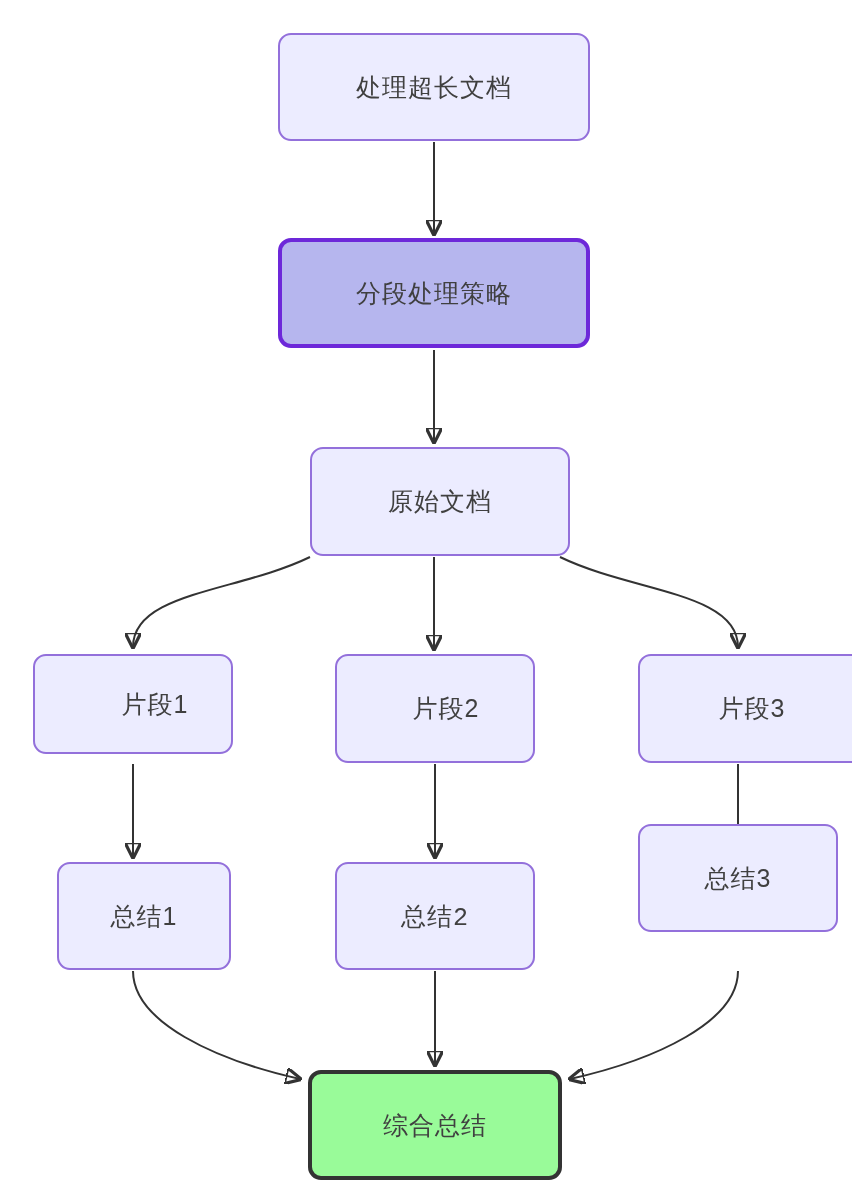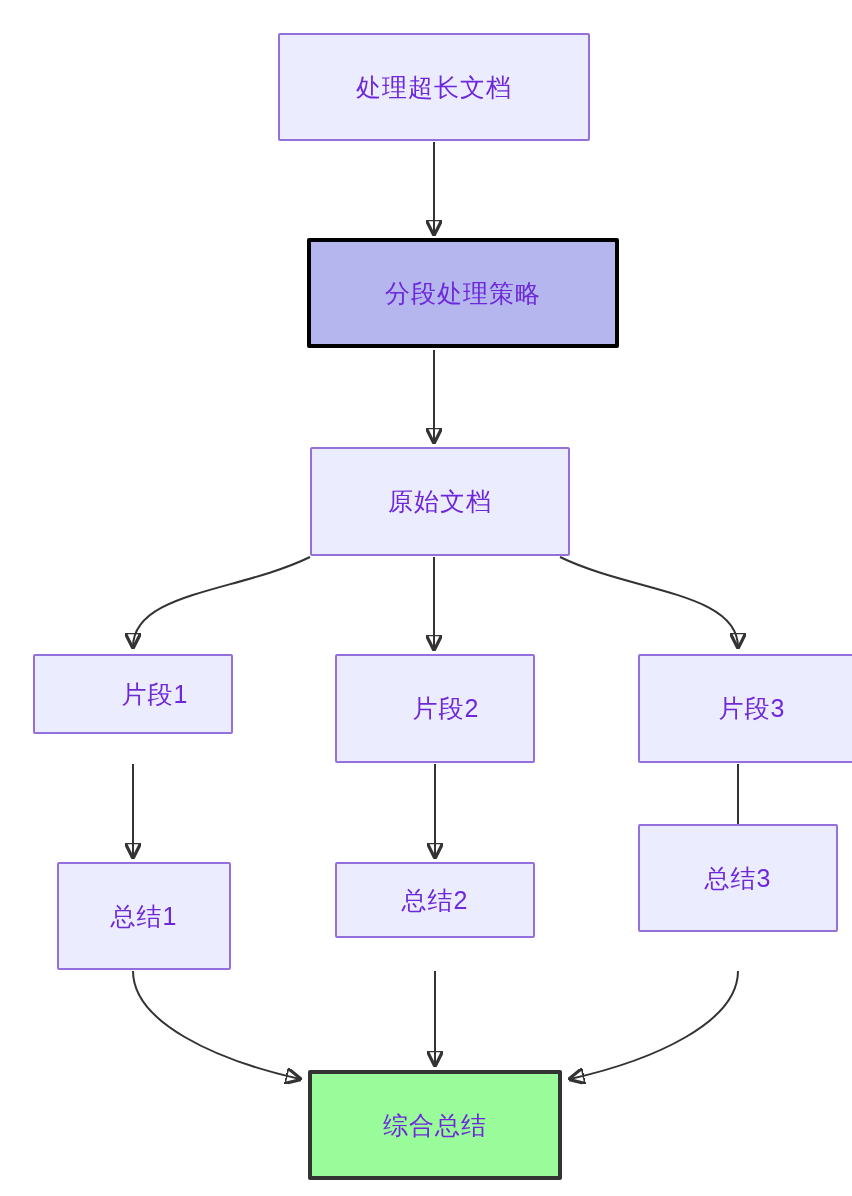--- a/index.html
+++ b/index.html
@@ -28,46 +28,45 @@
     stroke-width: 2px;
   }
   .node {
     position: absolute;
     box-sizing: border-box;
     display: flex;
     align-items: center;
     justify-content: center;
     text-align: center;
     font-size: 25px;
-    color: #6d28d9;
+    color: #404040;
     letter-spacing: 1px;
-    border-radius: 2px;
+    border-radius: 13px;
   }
   .node.default {
     background: #ECECFF;
     border: 2px solid #9370DB;
   }
   .node.highlight {
     background: #B6B6EE;
-    border: 4px solid #000000;
-    margin-left: 29px;
+    border: 4px solid #6d28d9;
   }
   .node.result {
     background: #99FB99;
     border: 4px solid #333333;
   }
   
   .node-a  { left: 278px; top: 33px;   width: 312px; height: 108px; }
   .node-b  { left: 278px; top: 238px;  width: 312px; height: 110px; }
   .node-c  { left: 310px; top: 447px;  width: 260px; height: 109px; }
-  .node-d1 { left: 33px;  top: 654px;  width: 200px; height: 80px; padding-left: 44px; }
+  .node-d1 { left: 33px;  top: 654px;  width: 200px; height: 100px; padding-left: 44px; }
   .node-d2 { left: 335px; top: 654px;  width: 200px; height: 109px; padding-left: 22px; }
   .node-d3 { left: 638px; top: 654px;  width: 228px; height: 109px; }
   .node-e1 { left: 33px;  top: 862px;  width: 174px; height: 108px; margin-left: 24px; }
-  .node-e2 { left: 335px; top: 862px;  width: 200px; height: 76px; }
+  .node-e2 { left: 335px; top: 862px;  width: 200px; height: 108px; font-family: Liberation Mono, monospace; }
   .node-e3 { left: 638px; top: 824px;  width: 200px; height: 108px; }
   .node-f  { left: 308px; top: 1070px; width: 254px; height: 110px; }
 </style>
 </head>
 <body>
 
 <div class="canvas">
 
   <svg class="edge-layer" width="852" height="1196" viewBox="0 0 852 1196" xmlns="http://www.w3.org/2000/svg">
     <defs>

